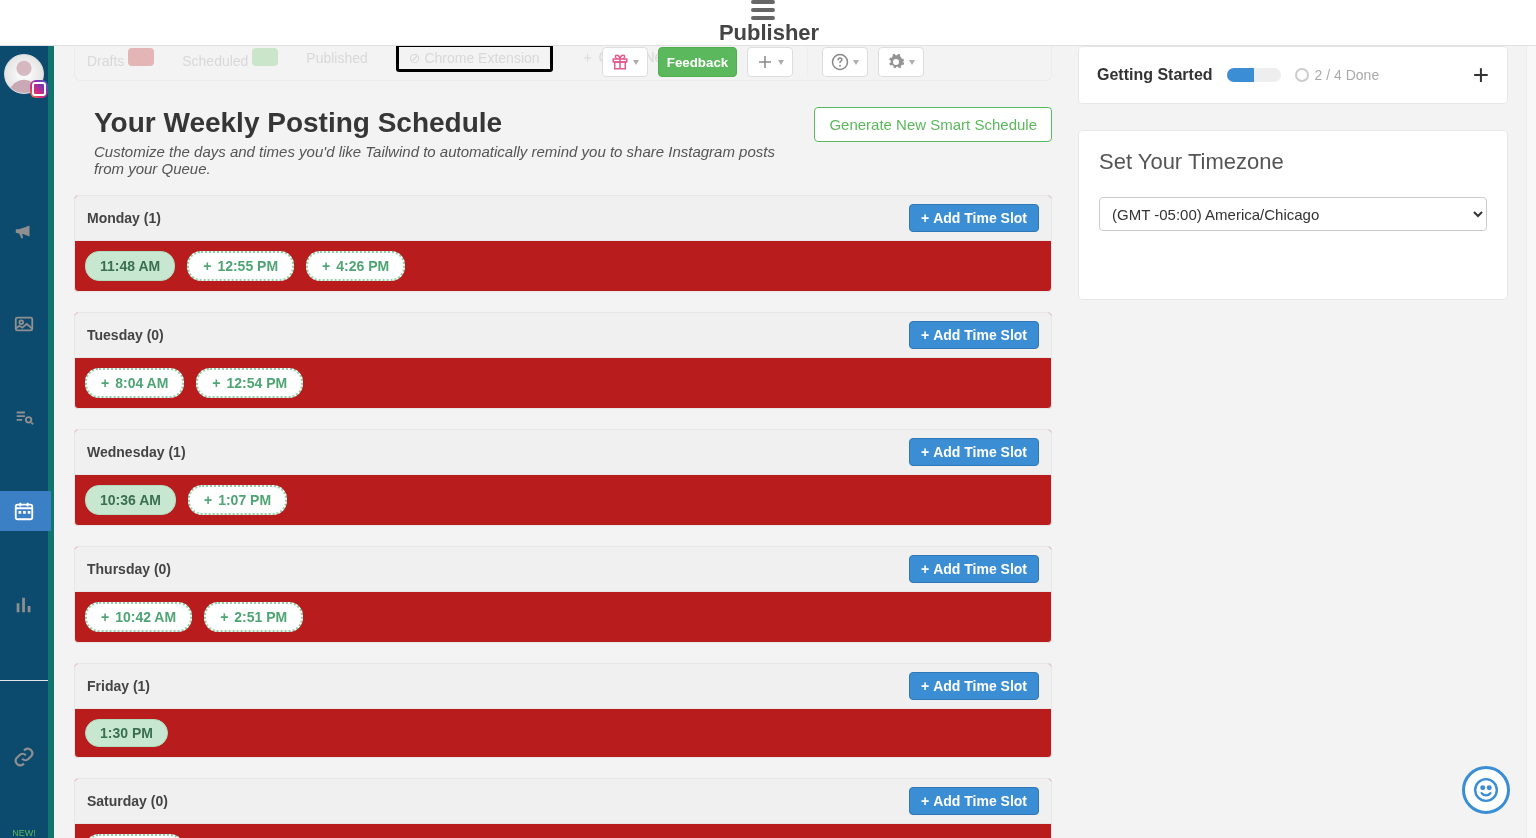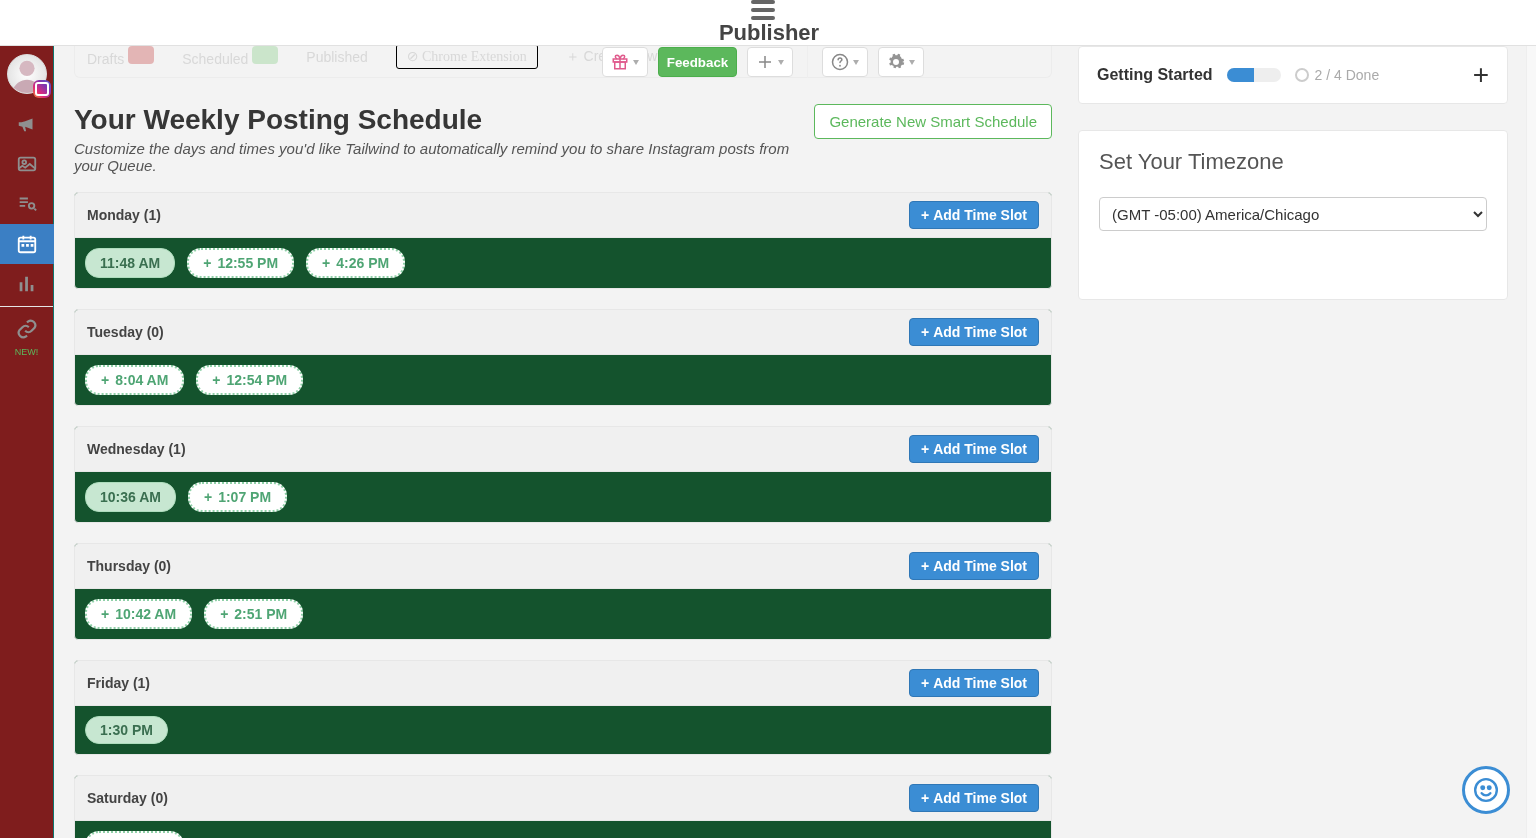--- a/index.html
+++ b/index.html
@@ -44,23 +44,23 @@
   .tb-btn.feedback { background: #5cb85c; border-color: #4cae4c; color: #fff; font-weight: 600; }
   .tb-btn .caret { width: 0; height: 0; border-left: 3px solid transparent; border-right: 3px solid transparent; border-top: 5px solid currentColor; opacity: .6; }
   .tb-sep { width: 1px; background:#eee; height: 32px; margin: 0 4px; }
 
   
   .i { display:inline-flex; }
 
   
   .sidenav {
     position: fixed; top: 46px; left: 0; bottom: 0;
-    width: 54px; background: #7f1d1d; border-right: 1px solid #0f766e;
+    width: 54px; background: #0c4a6e; border-right: 6px solid #0f766e;
     display: flex; flex-direction: column; align-items: center;
-    padding-top: 8px; z-index: 15;
+    padding-top: 8px; z-index: 15; justify-content: space-between;
   }
   .avatar-wrap { position: relative; width: 40px; height: 40px; }
   .avatar { width: 40px; height: 40px; border-radius: 50%; background: radial-gradient(#fff,#dadada); border: 1px solid #ddd; overflow: hidden; display:flex;align-items:center;justify-content:center;}
   .avatar svg { width: 40px; height: 40px; }
   .ig-badge { position: absolute; right: -4px; bottom: -4px; width: 18px; height: 18px; border-radius: 6px;
     background: linear-gradient(45deg,#f58529,#dd2a7b,#8134af,#515bd4); display:flex;align-items:center;justify-content:center;}
   .ig-badge::after { content:""; width:10px;height:10px;border:2px solid #fff;border-radius:3px; }
   .nav-item {
     width: 54px; height: 40px; display: flex; align-items: center; justify-content: center;
     color: #8f8f8f; cursor: pointer; position: relative;
@@ -84,30 +84,30 @@
     border: 1px solid #ececec; border-top: none;
     border-radius: 0 0 6px 6px; padding: 6px 12px 8px;
     color: #d8d8d8; display:flex; gap:28px; align-items:center;
     font-size: 14px; user-select:none;
   }
   .ghost-pill { display:inline-block; width:26px; height:18px; border-radius:4px; }
   .ghost-pill.red { background:#e3b5b5; }
   .ghost-pill.green { background:#cbe5cb; }
 
   .page-head { display: flex; align-items: flex-start; gap: 16px; margin-bottom: 18px; }
-  .page-head-left { flex: 1; }
+  .page-head-left { flex: 1; margin-left: 20px; }
   .page-title { font-size: 28px; font-weight: 700; color: #363636; margin-bottom: 4px; }
   .page-sub { color:#555; font-style: italic; font-size: 15px; }
   .smart-btn {
     border: 1px solid #5cb85c; color:#5cb85c; background:#fff;
     padding: 8px 14px; border-radius:4px; cursor:pointer; font-size:15px;
   }
 
   
-  .day { border: 1px solid #e7e7e7; border-radius: 4px; margin-bottom: 20px; background:#14532d; overflow:hidden;}
+  .day { border: 1px solid #e7e7e7; border-radius: 4px; margin-bottom: 20px; background:#b91c1c; overflow:hidden;}
   .day-head {
     background:#f0f0f0; padding: 8px 12px; display:flex; align-items:center;
     border-bottom:1px solid #e7e7e7;
   }
   .day-head .title { font-weight:700; color:#444; }
   .day-head .spacer { flex:1; }
   .add-slot {
     background:#3b8dd4; color:#fff; border:1px solid #2f77b6; border-radius:4px;
     padding: 5px 11px; font-size:14px; cursor:pointer; display:inline-flex; align-items:center; gap:4px;
     font-weight:600;
@@ -264,21 +264,21 @@
 <div class="fake-scroll"></div>
 
 <div class="page">
   <div class="columns">
     <div class="col-main">
 
       <div class="ghost-tabs">
         <span><span>Drafts</span> <span class="ghost-pill red"></span></span>
         <span><span>Scheduled</span> <span class="ghost-pill green"></span></span>
         <span>Published</span>
-        <span style="border:1px solid #000000;border-radius:3px;padding:3px 10px;font-family:Liberation Serif, serif;">⊘ <span>Chrome Extension</span></span>
+        <span style="border:3px solid #000000;border-radius:3px;padding:3px 10px;">⊘ <span>Chrome Extension</span></span>
         <span>＋ <span>Create New Post</span> ▾</span>
       </div>
 
       <div class="page-head">
         <div class="page-head-left">
           <div class="page-title">Your Weekly Posting Schedule</div>
           <div class="page-sub">Customize the days and times you'd like Tailwind to automatically remind you to share Instagram posts from your Queue.</div>
         </div>
         <button class="smart-btn">Generate New Smart Schedule</button>
       </div>

